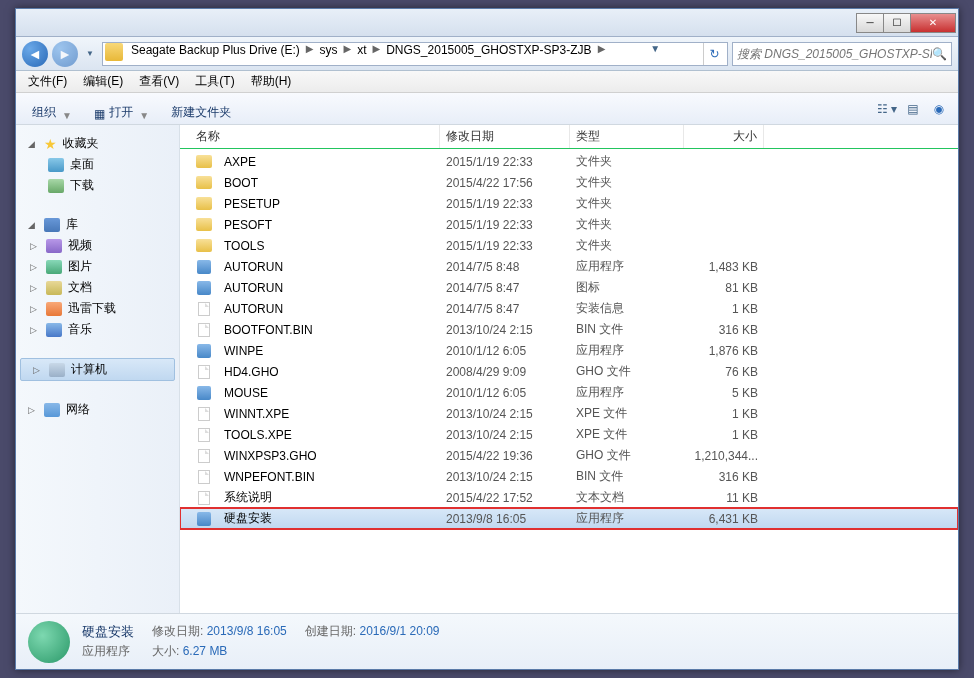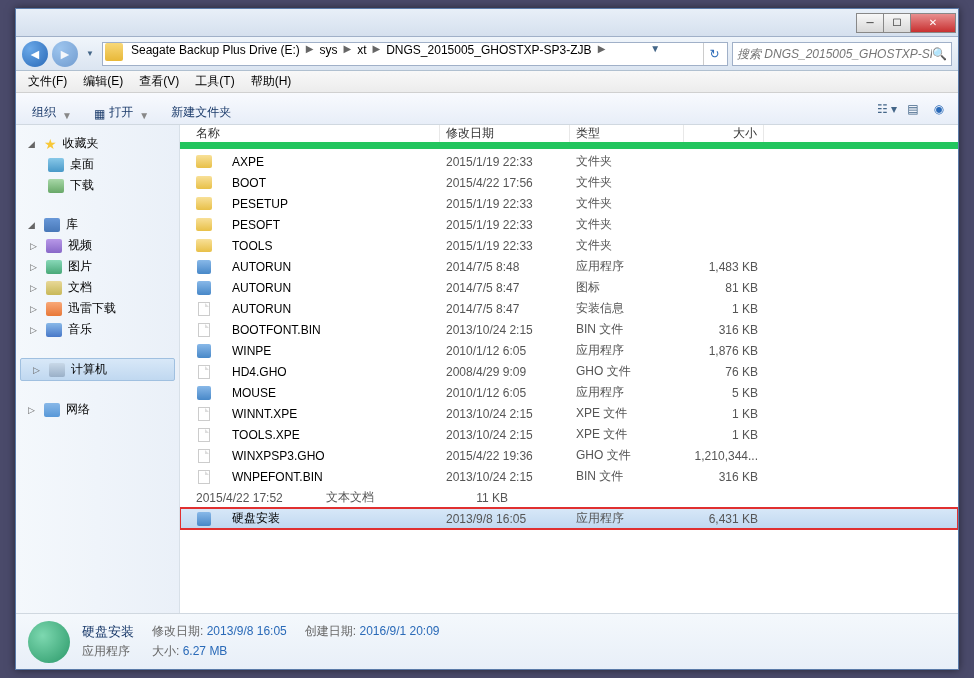--- a/index.html
+++ b/index.html
@@ -43,33 +43,33 @@
 .tree-head .star { color: #f8c838; font-size: 14px; }
 .tree-head .lib { width: 16px; height: 14px; background: linear-gradient(to bottom, #6898d8, #4878b8); border-radius: 2px; }
 .tree-head .comp { width: 16px; height: 14px; background: linear-gradient(to bottom, #c8d8e8, #9ab0c8); border-radius: 2px; }
 .tree-head .net { width: 16px; height: 14px; background: linear-gradient(to bottom, #88b8e8, #5898d8); border-radius: 2px; }
 .tree-arrow { font-size: 9px; color: #666; width: 10px; }
 .tree-item { display: flex; align-items: center; padding: 2px 8px 2px 32px; gap: 6px; }
 .tree-item.selected { background: linear-gradient(to bottom, #d8e8f8, #c0d8f0); border: 1px solid #a0c0e0; border-radius: 2px; margin: 0 4px; padding-left: 28px; }
 .tree-icon { width: 16px; height: 14px; display: inline-block; }
 
 .content { flex: 1; display: flex; flex-direction: column; background: #fff; }
-.col-headers { height: 24px; display: flex; align-items: center; border-bottom: 7px solid #22c55e; padding-left: 10px; }
+.col-headers { height: 24px; display: flex; align-items: center; border-bottom: 1px solid #22c55e; padding-left: 10px; }
 .col-h { padding: 0 6px; color: #333; border-right: 1px solid #e8e8e8; height: 100%; display: flex; align-items: center; }
 .col-name { width: 250px; }
 .col-date { width: 130px; }
 .col-type { width: 114px; }
 .col-size { width: 80px; text-align: center; justify-content: flex-end; }
 
 .file-list { flex: 1; overflow: auto; padding: 2px 0; }
 .file-row { display: flex; align-items: center; height: 21px; padding-left: 10px; }
 .file-row.selected { background: linear-gradient(to bottom, #d8e8f8, #c0d8f0); }
 .file-row.highlighted { outline: 2px solid #e03030; outline-offset: -1px; }
 .fc { padding: 0 6px; white-space: nowrap; overflow: hidden; }
-.fc-name { width: 250px; display: flex; align-items: center; gap: 20px; }
+.fc-name { width: 250px; display: flex; align-items: center; gap: 12px; }
 .fc-date { width: 130px; color: #555; }
 .fc-type { width: 114px; color: #555; }
 .fc-size { width: 80px; text-align: right; color: #555; }
 .file-icon { width: 16px; height: 16px; flex-shrink: 0; display: flex; align-items: center; justify-content: center; }
 .folder-icon { background: linear-gradient(to bottom, #f8e098, #e8c048); border-radius: 2px; width: 16px; height: 13px; }
 .app-icon { background: linear-gradient(to bottom, #88b8e8, #4888c8); border-radius: 2px; width: 14px; height: 14px; }
 .generic-icon { background: #fff; border: 1px solid #ccc; width: 12px; height: 14px; position: relative; }
 .generic-icon::after { content: ""; position: absolute; right: 0; top: 0; border-left: 4px solid #ddd; border-top: 4px solid transparent; }
 
 .details-pane { height: 56px; background: linear-gradient(to bottom, #f4f8fc, #e8eff8); border-top: 1px solid #d0d8e0; display: flex; align-items: center; padding: 6px 12px; gap: 12px; }
@@ -383,20 +383,26 @@
               <span class="file-icon">
                 <span class="generic-icon"></span>
               </span>
               <span>WNPEFONT.BIN</span>
             </div>
             <div class="fc fc-date">2013/10/24 2:15</div>
             <div class="fc fc-type">BIN 文件</div>
             <div class="fc fc-size">316 KB</div>
           </div>
           <div class="file-row">
+            <div class="fc fc-name">
+              <span class="file-icon">
+                <span class="generic-icon"></span>
+              </span>
+              <span>系统说明</span>
+            </div>
             <div class="fc fc-date">2015/4/22 17:52</div>
             <div class="fc fc-type">文本文档</div>
             <div class="fc fc-size">11 KB</div>
           </div>
           <div class="file-row selected highlighted">
             <div class="fc fc-name">
               <span class="file-icon">
                 <span class="app-icon"></span>
               </span>
               <span>硬盘安装</span>

